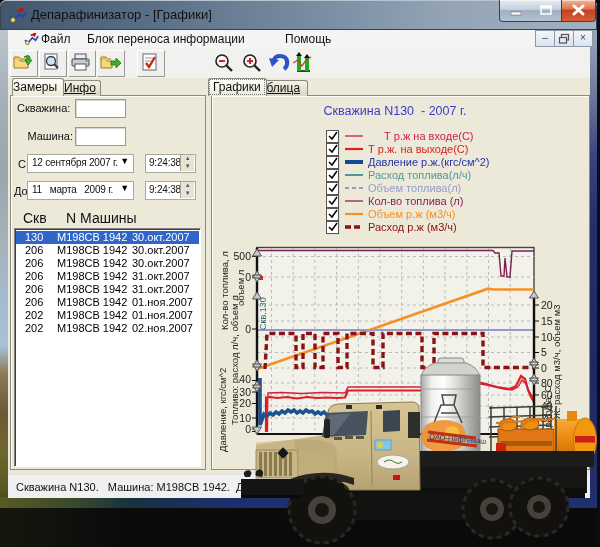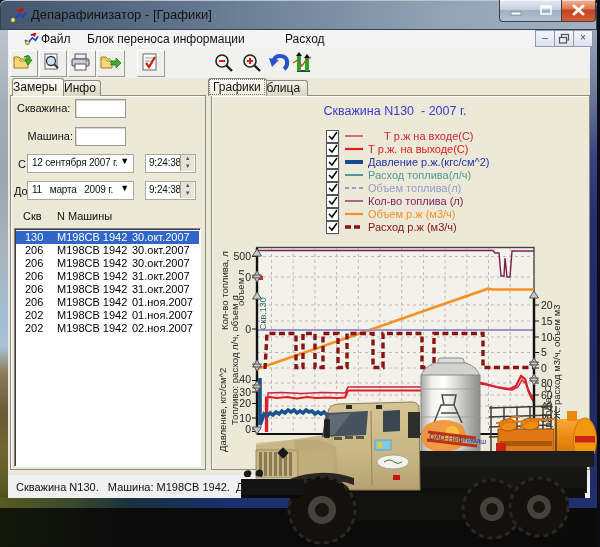--- a/index.html
+++ b/index.html
@@ -30,21 +30,21 @@
 #menubar{left:0;top:0;width:582px;height:18px;background:#f4f4f4;}
 .mi{top:2px;font-size:12px;color:#111;position:absolute;}
 .mdib{position:absolute;top:0;width:18px;height:15px;background:linear-gradient(#f2f5fa,#dce3ef);border:1px solid #8e99a8;color:#444;font-size:10px;text-align:center;line-height:14px;}
 #toolbar{left:0;top:18px;width:582px;height:30px;background:#f1f1f0;border-bottom:1px solid #d9d9d9;}
 .tbtn{position:absolute;top:2px;width:26px;height:25px;background:#f0efec;
  border-top:1px solid #fff;border-left:1px solid #fff;border-right:1px solid #9a9a94;border-bottom:1px solid #9a9a94;}
 
 #form{left:0;top:48px;width:582px;height:396px;background:#ece9d8;}
 .tab{position:absolute;font-size:12px;color:#111;
  border:1px solid #898c7e;border-bottom:none;border-radius:3px 3px 0 0;background:linear-gradient(#fdfdf8,#ece9d8);}
-.tabin{background:linear-gradient(#f4f2e8,#d8d5c4);}
+.tabin{background:linear-gradient(#f4f2e8,#d8d5c4);text-decoration:underline;}
 .page{position:absolute;background:#ece9d8;border:1px solid #898c7e;box-shadow:inset 1px 1px 0 #fdfdf8;}
 
 .lbl{position:absolute;font-size:11px;color:#111;}
 .inp{position:absolute;background:#fff;border:1px solid #9a9a8e;box-shadow:inset 1px 1px 0 #d8d8d0;}
 .combo{position:absolute;background:#fff;border:1px solid #a8a89c;font-size:10px;color:#111;letter-spacing:-0.2px;}
 .spin{position:absolute;width:13px;background:#e8e4d4;border:1px solid #a8a494;color:#445588;}
 #list{left:3px;top:132px;width:185px;height:237px;background:#fff;
  border-top:1px solid #808080;border-left:1px solid #808080;border-right:1px solid #fff;border-bottom:1px solid #fff;box-shadow:inset 1px 1px 0 #404040;}
 .lr{position:absolute;left:1px;width:183px;height:13px;font-size:11px;color:#000;white-space:pre;}
 .c1{position:absolute;left:9px;} .c2{position:absolute;left:41px;} .c3{position:absolute;left:116px;}
@@ -90,21 +90,21 @@
 <div class="ab" id="client">
  <div class="ab" id="menubar">
   <svg class="ab" style="left:16px;top:2px" width="15" height="14" viewBox="0 0 18 17">
    <polyline points="1,10 5,13 10,7 14,10 17,5" fill="none" stroke="#2244bb" stroke-width="2"></polyline>
    <path d="M9 3 L15 1 L13 6 Z" fill="#cc1100"></path>
         <line x1="8" y1="4" x2="14" y2="2" stroke="#cc1100" stroke-width="2"></line>
    <circle cx="4" cy="13" r="2.4" fill="#e8e840" stroke="#555" stroke-width="0.8"></circle>
   </svg>
   <div class="mi" style="left:33px">Файл</div>
   <div class="mi" style="left:79px">Блок переноса информации</div>
-  <div class="mi" style="left:277px">Расход</div>
+  <div class="mi" style="left:277px">Помощь</div>
   <div class="mdib" style="left:527px">–</div>
   <div class="mdib" style="left:546px"><svg width="18" height="15" viewBox="0 0 18 15">
           <rect x="6.5" y="3.5" width="7" height="5.5" fill="none" stroke="#555" stroke-width="1.2"></rect>
           <rect x="4.5" y="6.5" width="7" height="5.5" fill="#e8ecf4" stroke="#555" stroke-width="1.2"></rect>
         </svg></div>
   <div class="mdib" style="left:565px">×</div>
  </div>
  <div class="ab" id="toolbar">
   <div class="tbtn" style="left:2px">
    <svg width="24" height="23" viewBox="0 0 24 23">
@@ -188,21 +188,21 @@
    <div class="lbl" style="left:3px;top:89px">До</div>
    <div class="combo" style="left:16px;top:85px;width:105px;height:17px">
           <span style="position:absolute;left:4px;top:2px">11&nbsp;&nbsp; марта&nbsp;&nbsp; 2009 г.</span>
           <span style="position:absolute;right:4px;top:1px;font-size:9px;color:#000">▼</span>
         </div>
    <div class="combo" style="left:134px;top:85px;width:49px;height:17px">
           <span style="position:absolute;left:3px;top:2px">9:24:38</span>
     <span class="spin" style="right:1px;top:0px;height:8px;border-width:0 0 1px 1px;font-size:6px;text-align:center;line-height:7px">▲</span>
     <span class="spin" style="right:1px;top:8px;height:8px;border-width:0 0 0 1px;font-size:6px;text-align:center;line-height:7px">▼</span>
         </div>
-   <div class="lbl" style="left:12px;top:114px;font-size:11px">Скв&nbsp;&nbsp;&nbsp;&nbsp;&nbsp;N Машины</div>
+   <div class="lbl" style="left:12px;top:114px;font-size:14px">Скв&nbsp;&nbsp;&nbsp;&nbsp;&nbsp;N Машины</div>
    <div class="ab" id="list">
     <div class="lr" style="top:2px;background:#2f66c8;color:#fff"><span class="c1">130</span><span class="c2">М198СВ 1942</span><span class="c3">30.окт.2007</span></div>
     <div class="lr" style="top:15px"><span class="c1">206</span><span class="c2">М198СВ 1942</span><span class="c3">30.окт.2007</span></div>
     <div class="lr" style="top:28px"><span class="c1">206</span><span class="c2">М198СВ 1942</span><span class="c3">30.окт.2007</span></div>
     <div class="lr" style="top:41px"><span class="c1">206</span><span class="c2">М198СВ 1942</span><span class="c3">31.окт.2007</span></div>
     <div class="lr" style="top:54px"><span class="c1">206</span><span class="c2">М198СВ 1942</span><span class="c3">31.окт.2007</span></div>
     <div class="lr" style="top:67px"><span class="c1">206</span><span class="c2">М198СВ 1942</span><span class="c3">01.ноя.2007</span></div>
     <div class="lr" style="top:80px"><span class="c1">202</span><span class="c2">М198СВ 1942</span><span class="c3">01.ноя.2007</span></div>
     <div class="lr" style="top:93px"><span class="c1">202</span><span class="c2">М198СВ 1942</span><span class="c3">02.ноя.2007</span></div>
    </div>

